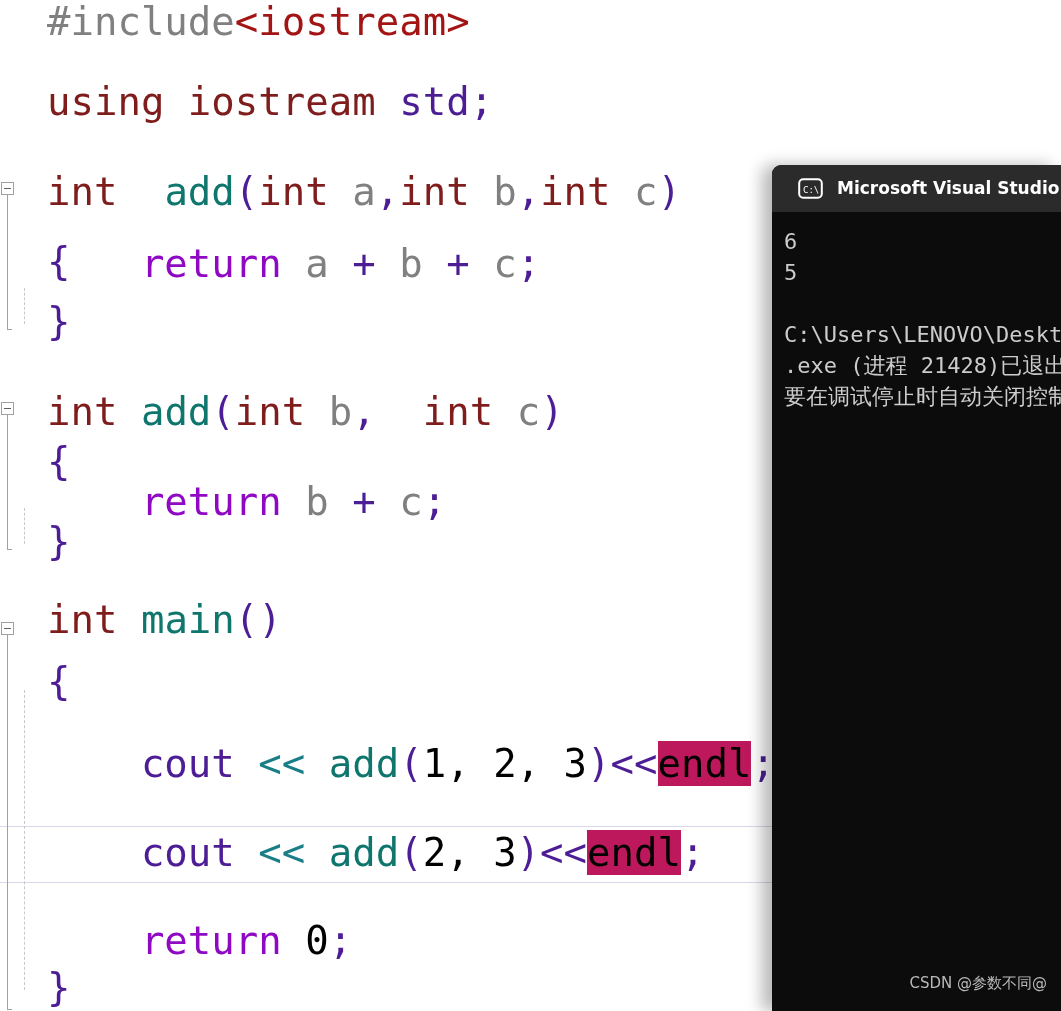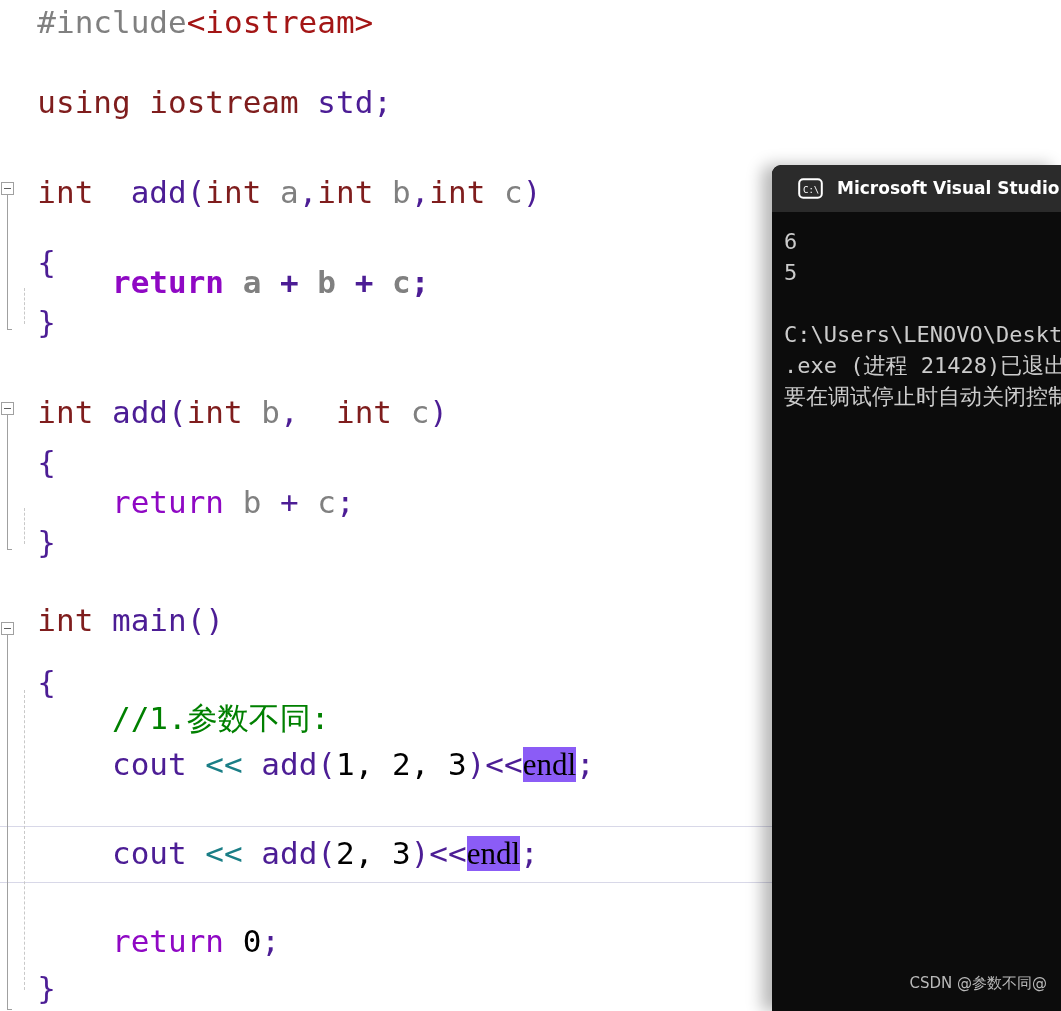--- a/index.html
+++ b/index.html
@@ -66,37 +66,37 @@
     background: #ffffff;
     box-sizing: border-box;
   }
 
   
   .code-line {
     position: absolute;
     left: 0;
     white-space: pre;
     font-family: "DejaVu Sans Mono", monospace;
-    font-size: 31px;
+    font-size: 39px;
     line-height: 40px;
     letter-spacing: 0px;
     color: #000000;
   }
 
   .tok-pre    { color: #808080; }   
   .tok-str    { color: #a31515; }   
   .tok-kw     { color: #7f1d1d; }   
   .tok-plain  { color: #4c1d95; }   
-  .tok-fn     { color: #4c1d95; }   
+  .tok-fn     { color: #0f766e; }   
   .tok-var    { color: #808080; }   
   .tok-ctrl   { color: #8f08c4; }   
   .tok-cmt    { color: #008000; }   
   .tok-op     { color: #1a7e86; }   
   .tok-num    { color: #000000; }   
-  .tok-hl     { background: #8b5cf6; font-family: Liberation Serif, serif; }  
+  .tok-hl     { background: #be185d; }  
 
   
   #console-window {
     position: absolute;
     left: 772px;
     top: 165px;
     width: 289px;
     height: 846px;
     background: #0c0c0c;
     border-top-left-radius: 9px;
@@ -173,29 +173,29 @@
       <div class="indent-guide" style="left: 24px; top: 288px; height: 36px;"></div>
       <div class="indent-guide" style="left: 24px; top: 508px; height: 36px;"></div>
       <div class="indent-guide" style="left: 24px; top: 690px; height: 300px;"></div>
     </div>
 
   <div id="code-lines">
       <div class="code-line" style="top: 2px;"><span class="tok-plain">  </span><span class="tok-pre">#include</span><span class="tok-str">&lt;iostream&gt;</span></div>
       <div class="code-line" style="top: 82px;"><span class="tok-plain">  </span><span class="tok-kw">using</span><span class="tok-plain"> </span><span class="tok-kw">iostream</span><span class="tok-plain"> </span><span class="tok-plain">std;</span></div>
       <div class="code-line" style="top: 172px;"><span class="tok-plain">  </span><span class="tok-kw">int</span><span class="tok-plain">  </span><span class="tok-fn">add</span><span class="tok-plain">(</span><span class="tok-kw">int</span><span class="tok-plain"> </span><span class="tok-var">a</span><span class="tok-plain">,</span><span class="tok-kw">int</span><span class="tok-plain"> </span><span class="tok-var">b</span><span class="tok-plain">,</span><span class="tok-kw">int</span><span class="tok-plain"> </span><span class="tok-var">c</span><span class="tok-plain">)</span></div>
       <div class="code-line" style="top: 242px;"><span class="tok-plain">  {</span></div>
-      <div class="code-line" style="top: 262px; font-weight: bold;"><span class="tok-plain">      </span><span class="tok-ctrl">return</span><span class="tok-plain"> </span><span class="tok-var">a</span><span class="tok-plain"> + </span><span class="tok-var">b</span><span class="tok-plain"> + </span><span class="tok-var">c</span><span class="tok-plain">;</span></div>
+      <div class="code-line" style="top: 244px;"><span class="tok-plain">      </span><span class="tok-ctrl">return</span><span class="tok-plain"> </span><span class="tok-var">a</span><span class="tok-plain"> + </span><span class="tok-var">b</span><span class="tok-plain"> + </span><span class="tok-var">c</span><span class="tok-plain">;</span></div>
       <div class="code-line" style="top: 302px;"><span class="tok-plain">  }</span></div>
       <div class="code-line" style="top: 392px;"><span class="tok-plain">  </span><span class="tok-kw">int</span><span class="tok-plain"> </span><span class="tok-fn">add</span><span class="tok-plain">(</span><span class="tok-kw">int</span><span class="tok-plain"> </span><span class="tok-var">b</span><span class="tok-plain">,  </span><span class="tok-kw">int</span><span class="tok-plain"> </span><span class="tok-var">c</span><span class="tok-plain">)</span></div>
       <div class="code-line" style="top: 442px;"><span class="tok-plain">  {</span></div>
       <div class="code-line" style="top: 482px;"><span class="tok-plain">      </span><span class="tok-ctrl">return</span><span class="tok-plain"> </span><span class="tok-var">b</span><span class="tok-plain"> + </span><span class="tok-var">c</span><span class="tok-plain">;</span></div>
       <div class="code-line" style="top: 522px;"><span class="tok-plain">  }</span></div>
       <div class="code-line" style="top: 600px;"><span class="tok-plain">  </span><span class="tok-kw">int</span><span class="tok-plain"> </span><span class="tok-fn">main</span><span class="tok-plain">()</span></div>
       <div class="code-line" style="top: 662px;"><span class="tok-plain">  {</span></div>
-      <div class="code-line" style="top: 698px;"><span class="tok-plain">      </span><span class="tok-cmt">//1.参数不同:</span></div>
+      <div class="code-line" style="top: 698px;"><span class="tok-plain">      </span></div>
       <div class="code-line" style="top: 744px;"><span class="tok-plain">      </span><span class="tok-plain">cout</span><span class="tok-plain"> </span><span class="tok-op">&lt;&lt;</span><span class="tok-plain"> </span><span class="tok-fn">add</span><span class="tok-plain">(</span><span class="tok-num">1, 2, 3</span><span class="tok-plain">)</span><span class="tok-plain">&lt;&lt;</span><span class="tok-hl">endl</span><span class="tok-plain">;</span></div>
       <div class="code-line" style="top: 833px;"><span class="tok-plain">      </span><span class="tok-plain">cout</span><span class="tok-plain"> </span><span class="tok-op">&lt;&lt;</span><span class="tok-plain"> </span><span class="tok-fn">add</span><span class="tok-plain">(</span><span class="tok-num">2, 3</span><span class="tok-plain">)</span><span class="tok-plain">&lt;&lt;</span><span class="tok-hl">endl</span><span class="tok-plain">;</span></div>
       <div class="code-line" style="top: 921px; text-align: center;"><span class="tok-plain">      </span><span class="tok-ctrl">return</span><span class="tok-plain"> </span><span class="tok-num">0</span><span class="tok-plain">;</span></div>
       <div class="code-line" style="top: 968px;"><span class="tok-plain">  }</span></div>
     </div>
 
 </div>
 
 <div id="console-window">
 

